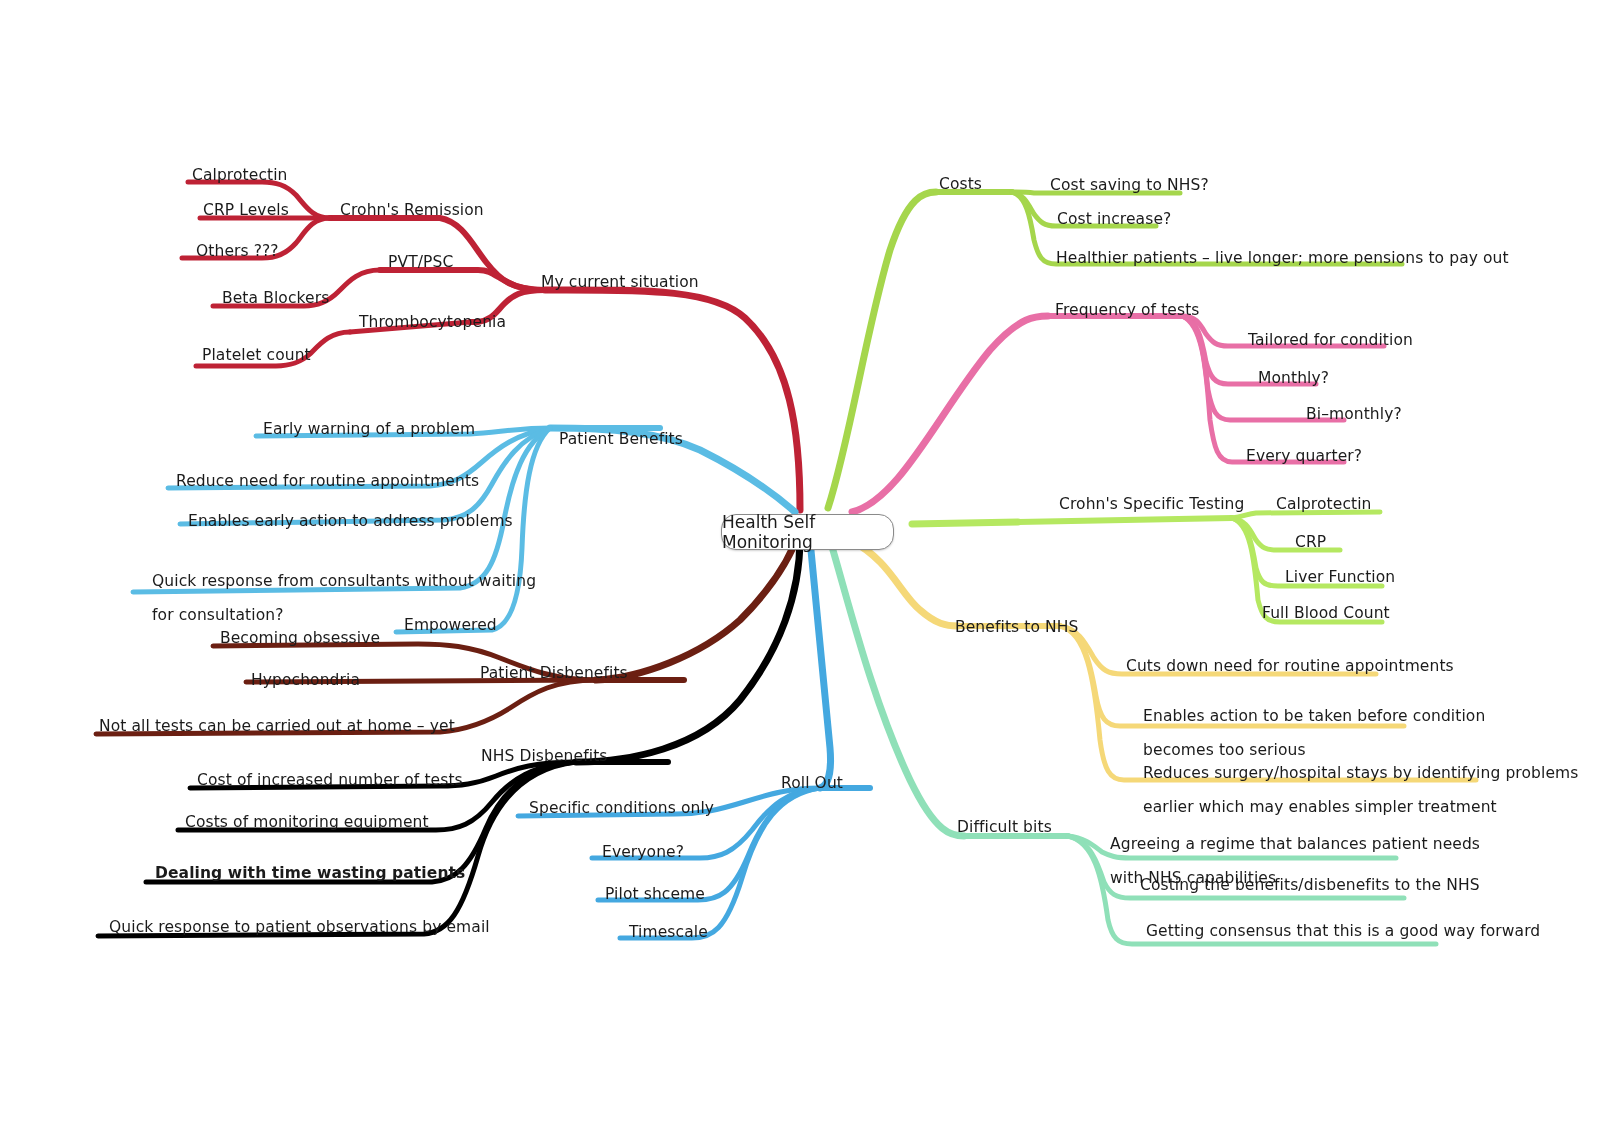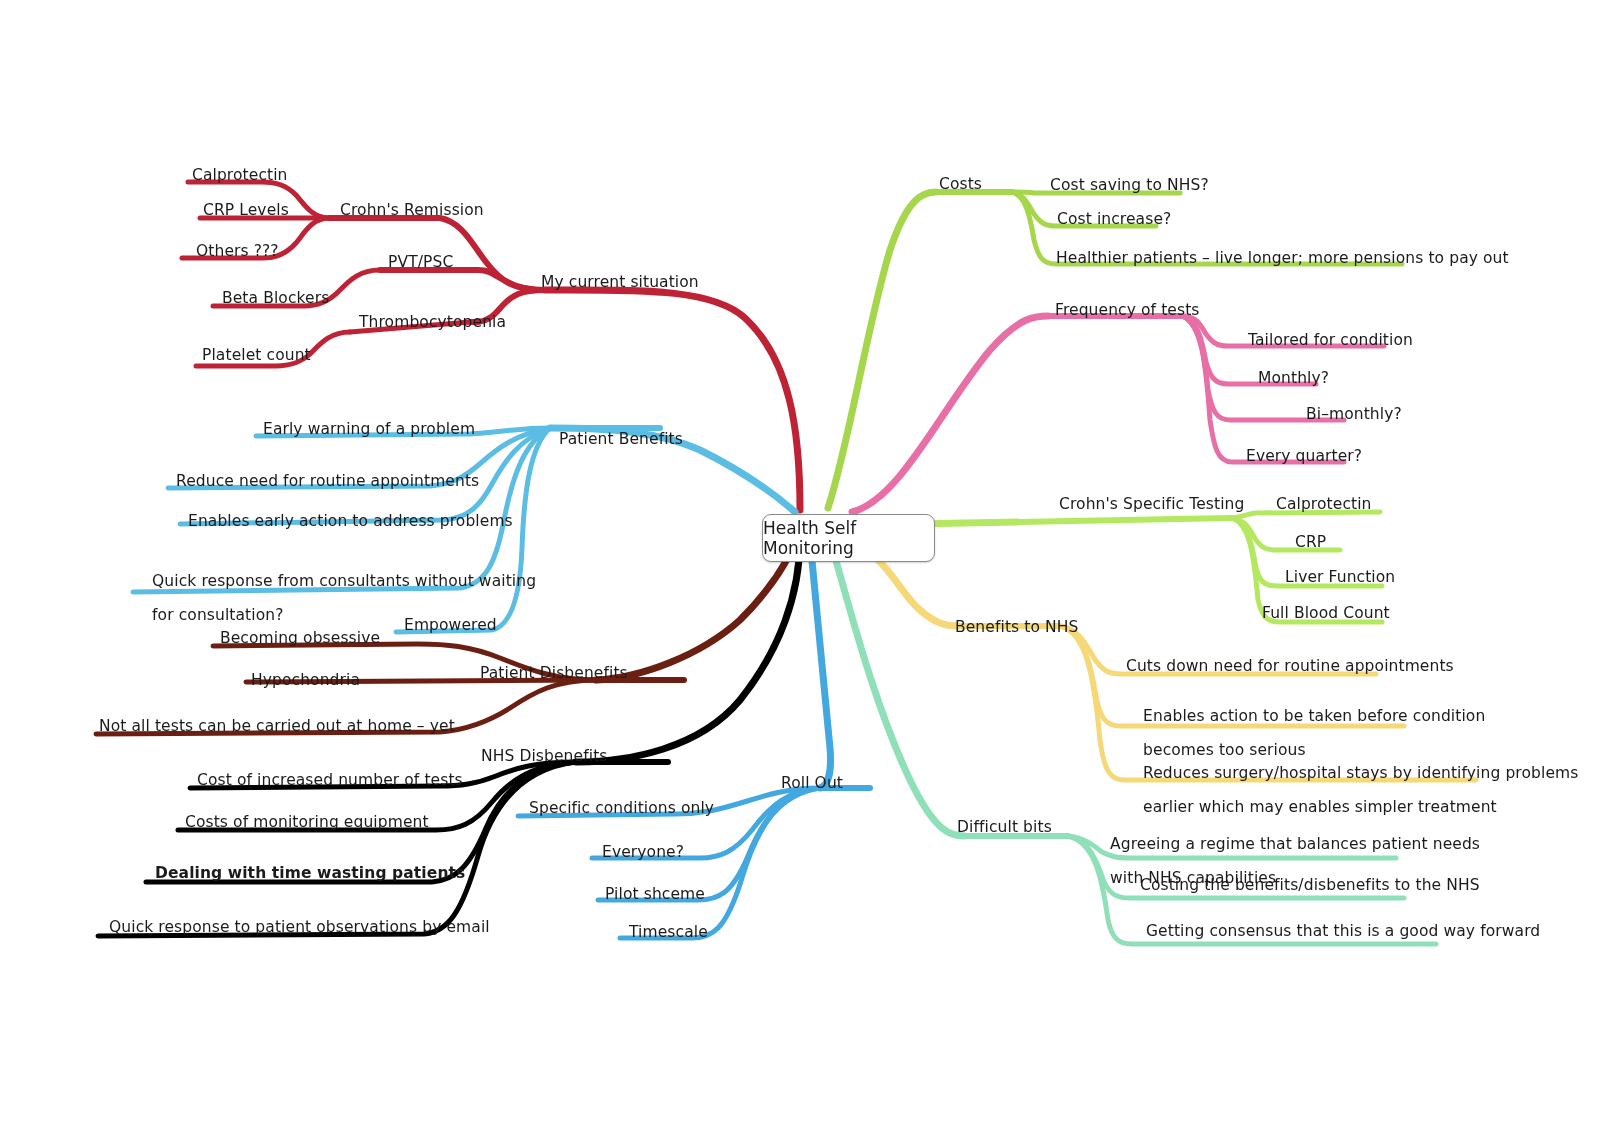--- a/index.html
+++ b/index.html
@@ -137,21 +137,21 @@
       <path d="M 830 540 C 848 600 872 700 910 780 C 936 834 952 836 964 836" stroke-width="7"></path>
       <path d="M 964 836 L 1068 836" stroke-width="6"></path>
       <path d="M 1068 836 C 1086 838 1094 846 1102 852 C 1110 856 1116 858 1130 858 L 1396 858" stroke-width="5"></path>
       <path d="M 1068 836 C 1090 840 1098 864 1104 882 C 1110 894 1116 898 1130 898 L 1404 898" stroke-width="5"></path>
       <path d="M 1068 836 C 1094 842 1102 876 1108 920 C 1112 938 1118 944 1132 944 L 1436 944" stroke-width="5"></path>
     </g>
 
   </g>
 </svg>
 
-<div class="center-node" style="left:762px;top:514px;width:173px;height:48px;">
+<div class="center-node" style="left:721px;top:514px;width:173px;height:36px;border-radius:15px;">
   <span>Health Self Monitoring</span>
 </div>
 
 <div class="lbl" style="left:541px;top:273px;">My current situation</div>
 <div class="lbl" style="left:340px;top:201px;">Crohn's Remission</div>
 <div class="lbl" style="left:192px;top:166px;">Calprotectin</div>
 <div class="lbl" style="left:203px;top:201px;">CRP Levels</div>
 <div class="lbl" style="left:196px;top:242px;">Others ???</div>
 <div class="lbl" style="left:388px;top:253px;">PVT/PSC</div>
 <div class="lbl" style="left:222px;top:289px;">Beta Blockers</div>

